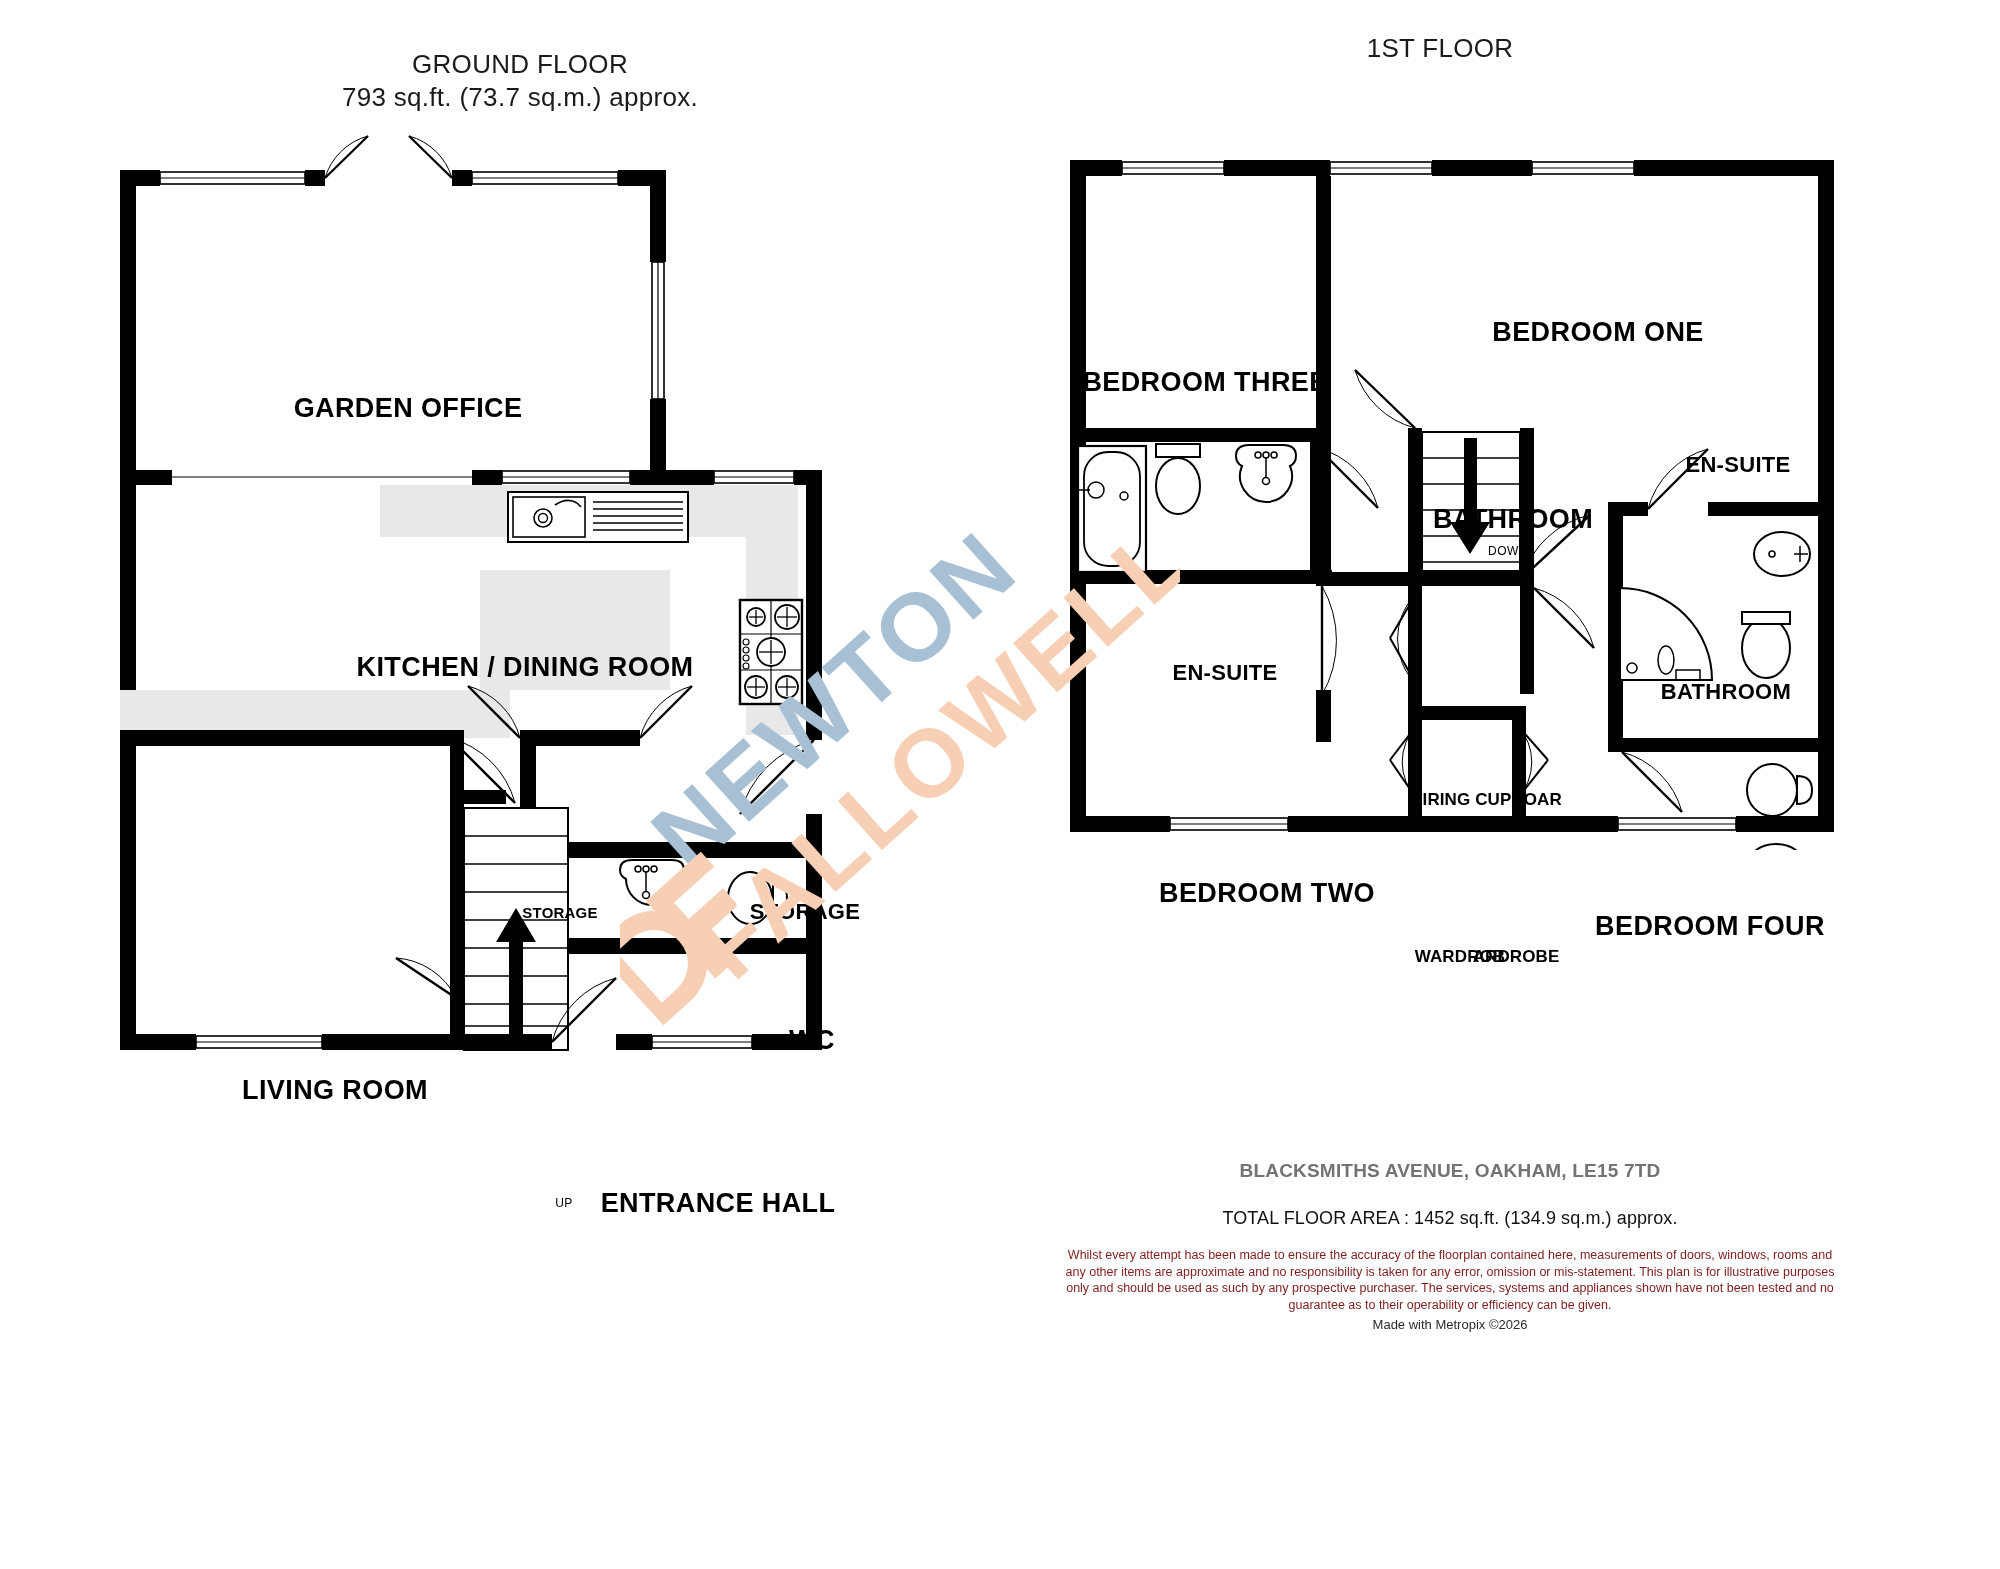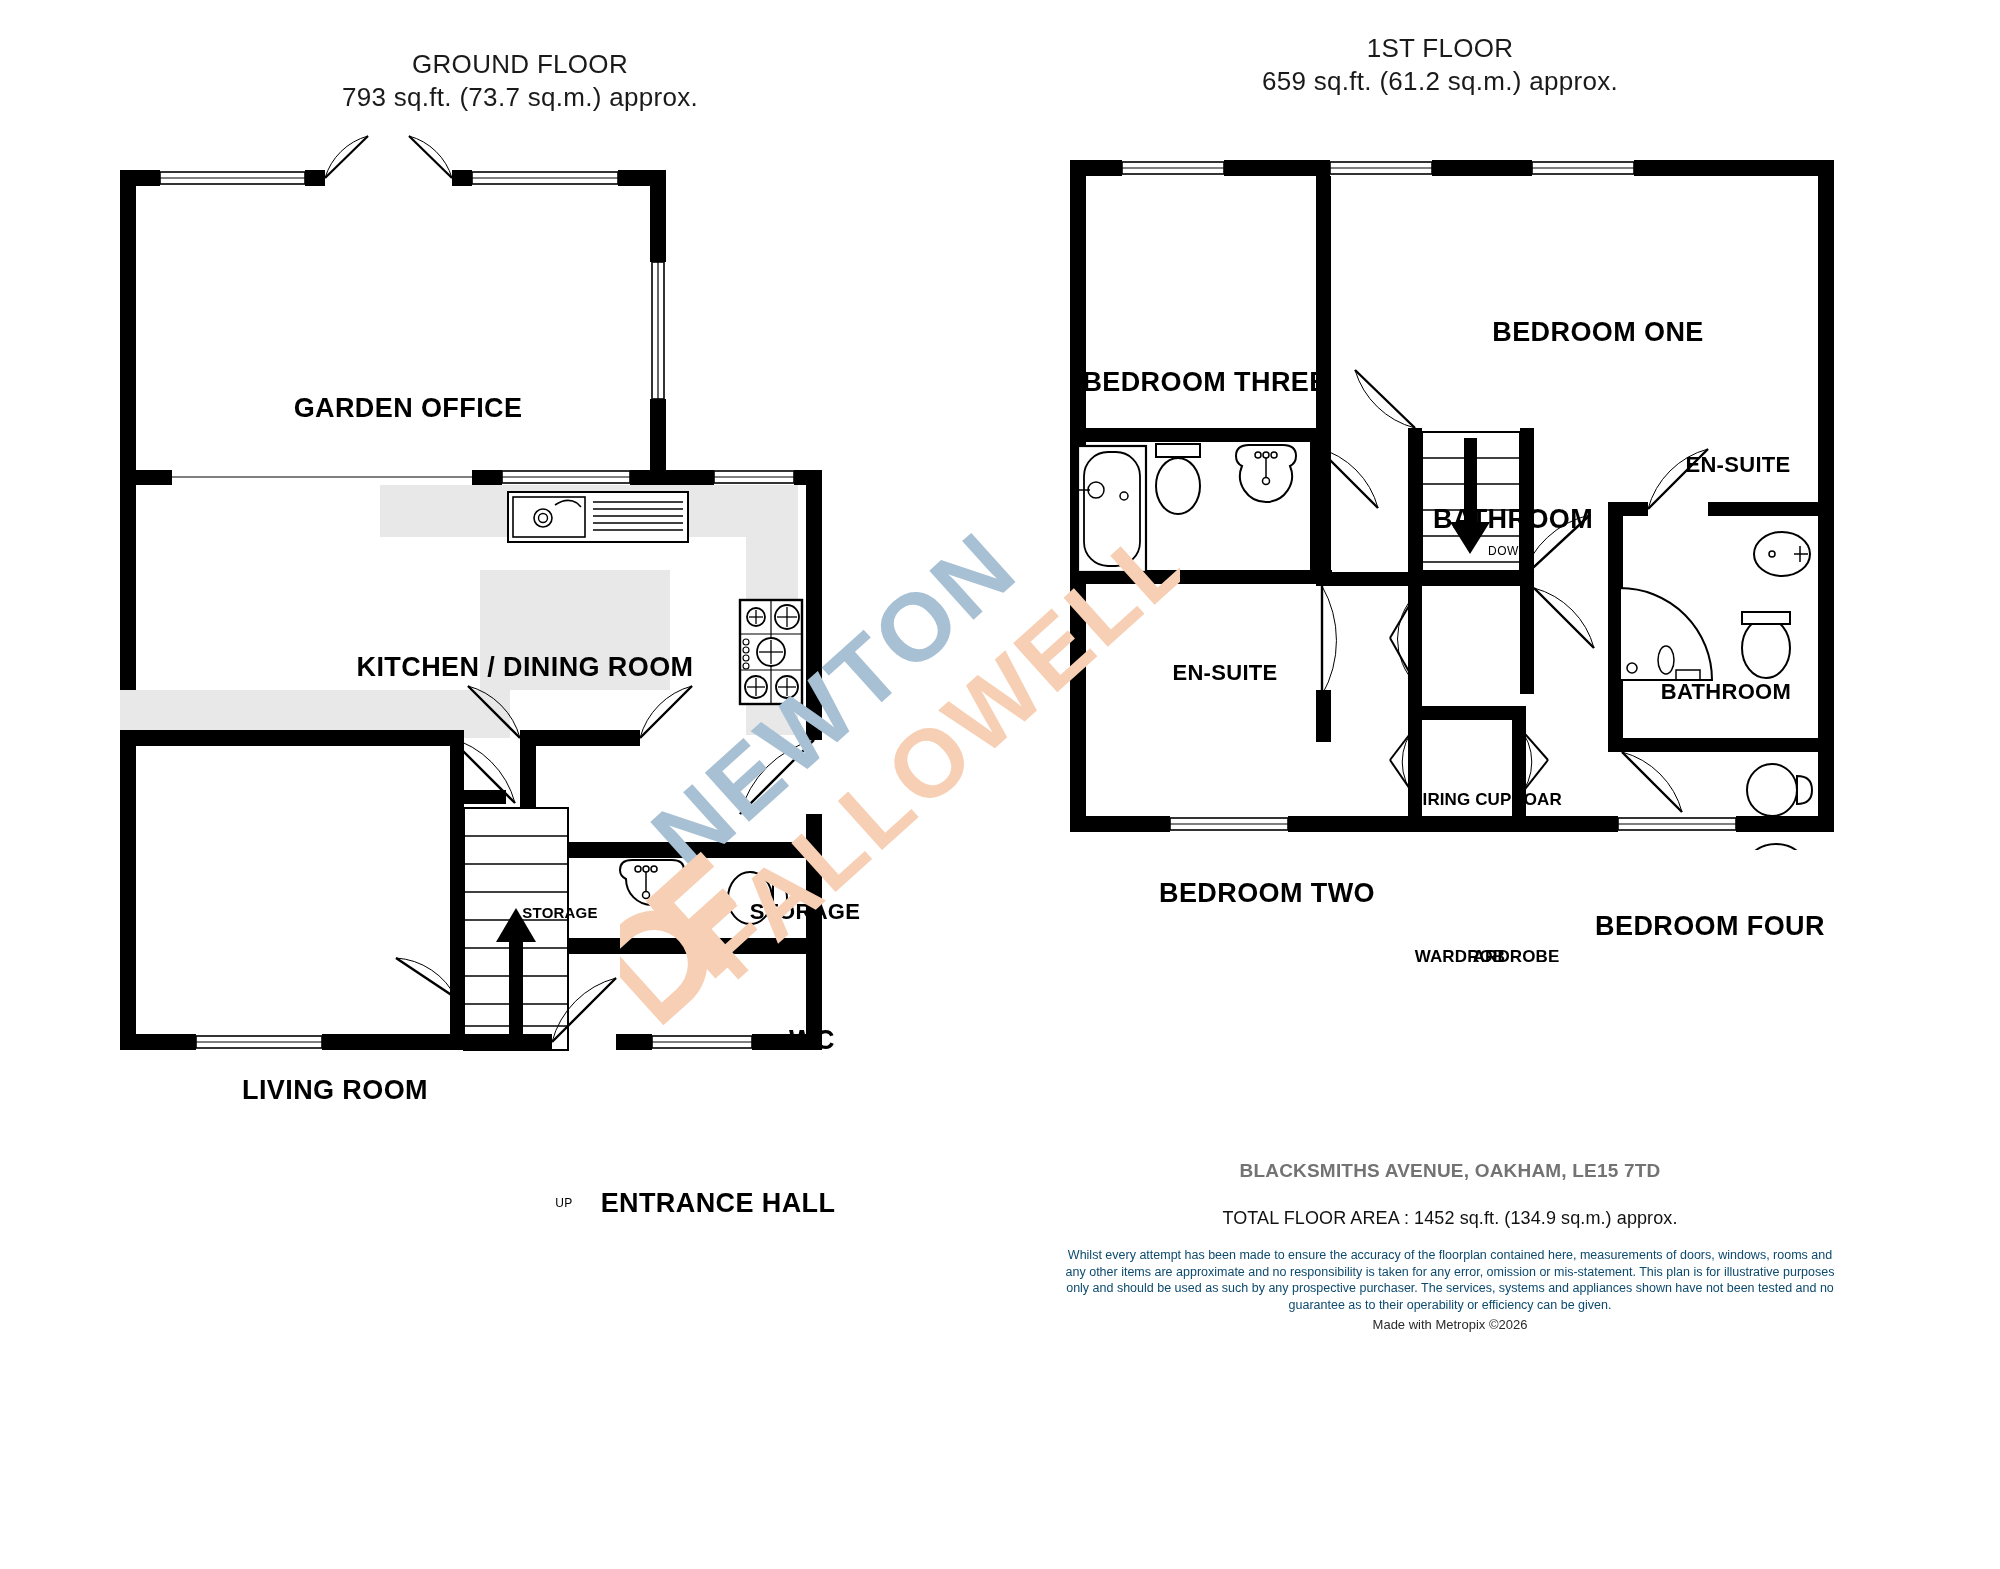--- a/index.html
+++ b/index.html
@@ -26,40 +26,39 @@
   .rl-lg{font-size:27px;letter-spacing:.4px;}
   .rl-md{font-size:22px;letter-spacing:.3px;}
   .rl-sm{font-size:15px;letter-spacing:.2px;}
   .rl-xs{font-size:17px;letter-spacing:.1px;font-weight:bold;}
   .rl-thin{font-size:12px;font-weight:400;letter-spacing:.5px;}
 
   
   #footer{position:absolute;left:1060px;top:1160px;width:780px;text-align:center;}
   #addr{font-size:19px;font-weight:bold;letter-spacing:.2px;color:#737373;}
   #total{font-size:18px;margin-top:26px;color:#111;letter-spacing:.1px;}
-  #disc{font-size:12.5px;line-height:16.5px;margin-top:18px;color:#0c4a6e;}
+  #disc{font-size:12.5px;line-height:16.5px;margin-top:18px;color:#7f1d1d;}
   #made{font-size:13px;margin-top:4px;color:#2a2a2a;}
 
   
   #wm{position:absolute;left:620px;top:500px;width:560px;height:560px;
       pointer-events:none;}
 </style>
 </head>
 <body>
 
 <div class="stage">
 
   <div class="hdr" id="gf-hdr">
     <div>GROUND FLOOR</div>
     <div>793 sq.ft. (73.7 sq.m.) approx.</div>
   </div>
 
   <div class="hdr" id="ff-hdr">
     <div>1ST FLOOR</div>
-    <div>659 sq.ft. (61.2 sq.m.) approx.</div>
   </div>
 
   <div class="planwrap" id="gf-plan">
   <svg width="860" height="930" viewBox="0 0 860 930" xmlns="http://www.w3.org/2000/svg">
     <g fill="#000" stroke="none">
 
       <rect x="20" y="40" width="16" height="1"></rect>
       <rect x="20" y="40" width="16" height="880"></rect>
 
       <rect x="20" y="40" width="40" height="16"></rect>

